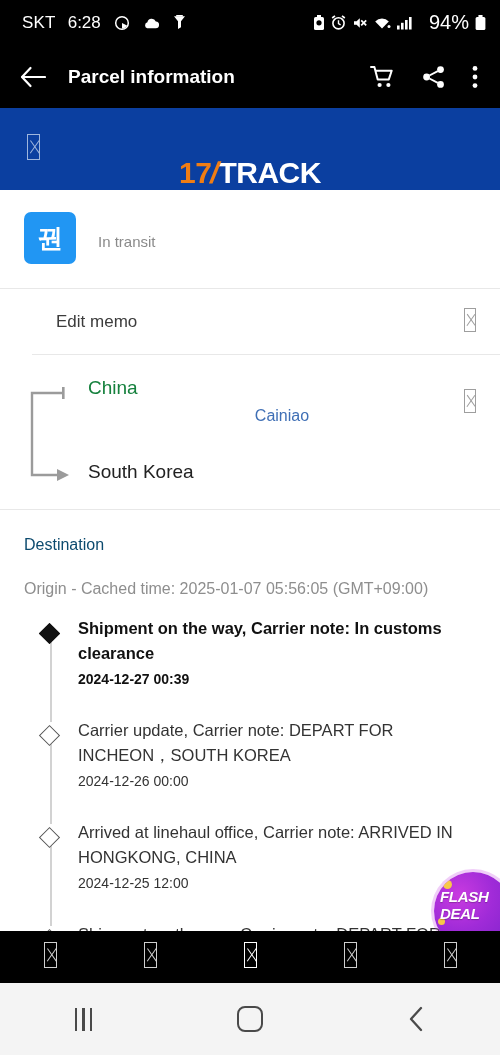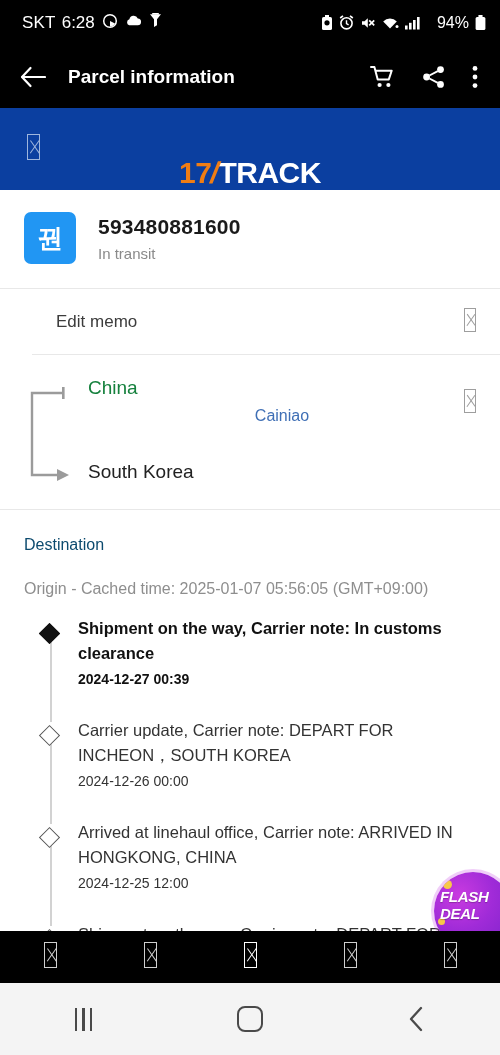--- a/index.html
+++ b/index.html
@@ -10,25 +10,25 @@
     overflow:hidden;
   }
   .phone { position:relative; width:500px; height:1055px; background:#ffffff; }
 
   
   .statusbar {
     height:45px; background:#000; color:#fff;
     display:flex; align-items:center; justify-content:space-between;
     padding:0 14px 0 22px;
   }
-  .sb-left { display:flex; align-items:flex-start; gap:7px; }
+  .sb-left { display:flex; align-items:center; gap:13px; }
   .sb-carrier { font-size:17px; letter-spacing:.2px; }
   .sb-time { font-size:17px; margin-left:-1px; }
   .sb-right { display:flex; align-items:center; gap:6px; }
-  .sb-pct { font-size:16px; margin-left:10px; }
+  .sb-pct { font-size:20px; margin-left:10px; }
   .ic { display:inline-block; line-height:1; }
   .ic svg { display:block; }
 
   
   .appbar {
     height:63px; background:#000; color:#fff;
     display:flex; align-items:center; padding:0 18px 0 20px;
   }
   .appbar-back { width:40px; display:flex; align-items:center; cursor:pointer; }
   .appbar-title { font-size:19px; font-weight:bold; margin-left:8px; flex:1; }
@@ -273,21 +273,20 @@
     <div class="logo">
       <span class="n">17</span>
         <span class="sl">/</span>
         <span class="t">TRACK</span>
     </div>
   </div>
 
   <div class="parcel">
     <div class="parcel-icon">꿘</div>
     <div>
-      <div class="parcel-num">593480881600</div>
       <div class="parcel-status">In transit</div>
     </div>
   </div>
 
   <div class="memo-row">
     <span class="memo-label">Edit memo</span>
     <span class="tofu-wrap">
       <span class="tofu" style="width:12px;height:24px;color:#9e9e9e;"></span>
     </span>
   </div>

